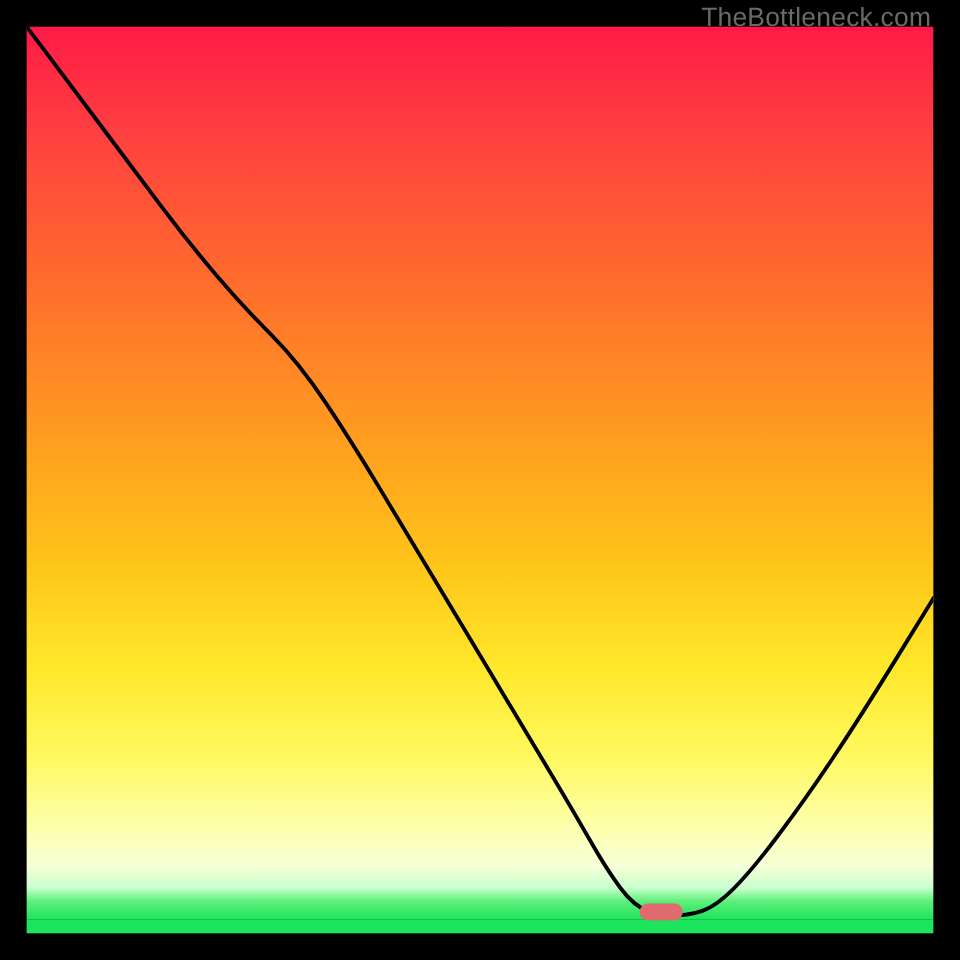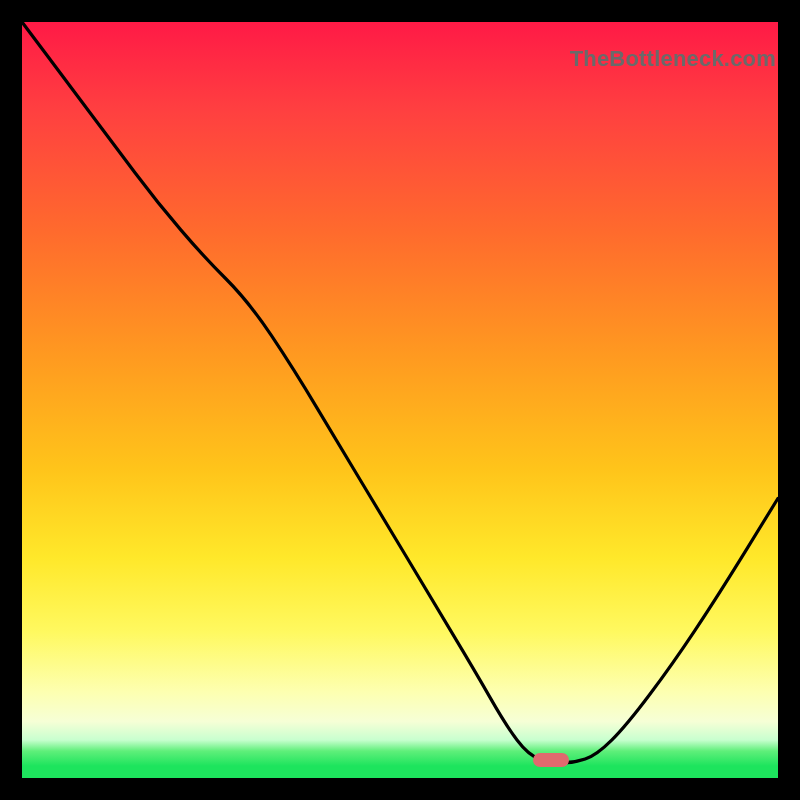--- a/index.html
+++ b/index.html
@@ -66,23 +66,22 @@
     border-radius: 7px;
     background: #e06a6e;
     transform: translate(-50%, -50%);
   }
   .watermark {
     position: absolute;
     top: 2px;
     right: 24px;
     color: #6a6a6a;
     font-size: 22px;
-    font-weight: 700;
+    font-weight: 400;
     letter-spacing: 0.2px;
-    margin-top: 44px;
   }
 </style>
 </head>
 <body>
 
 <div class="frame">
 
   <div class="plot-area">
 
     <div class="bg-gradient" data-bind-attr="style:__computed.gradient_style" style="height:744px"></div>

